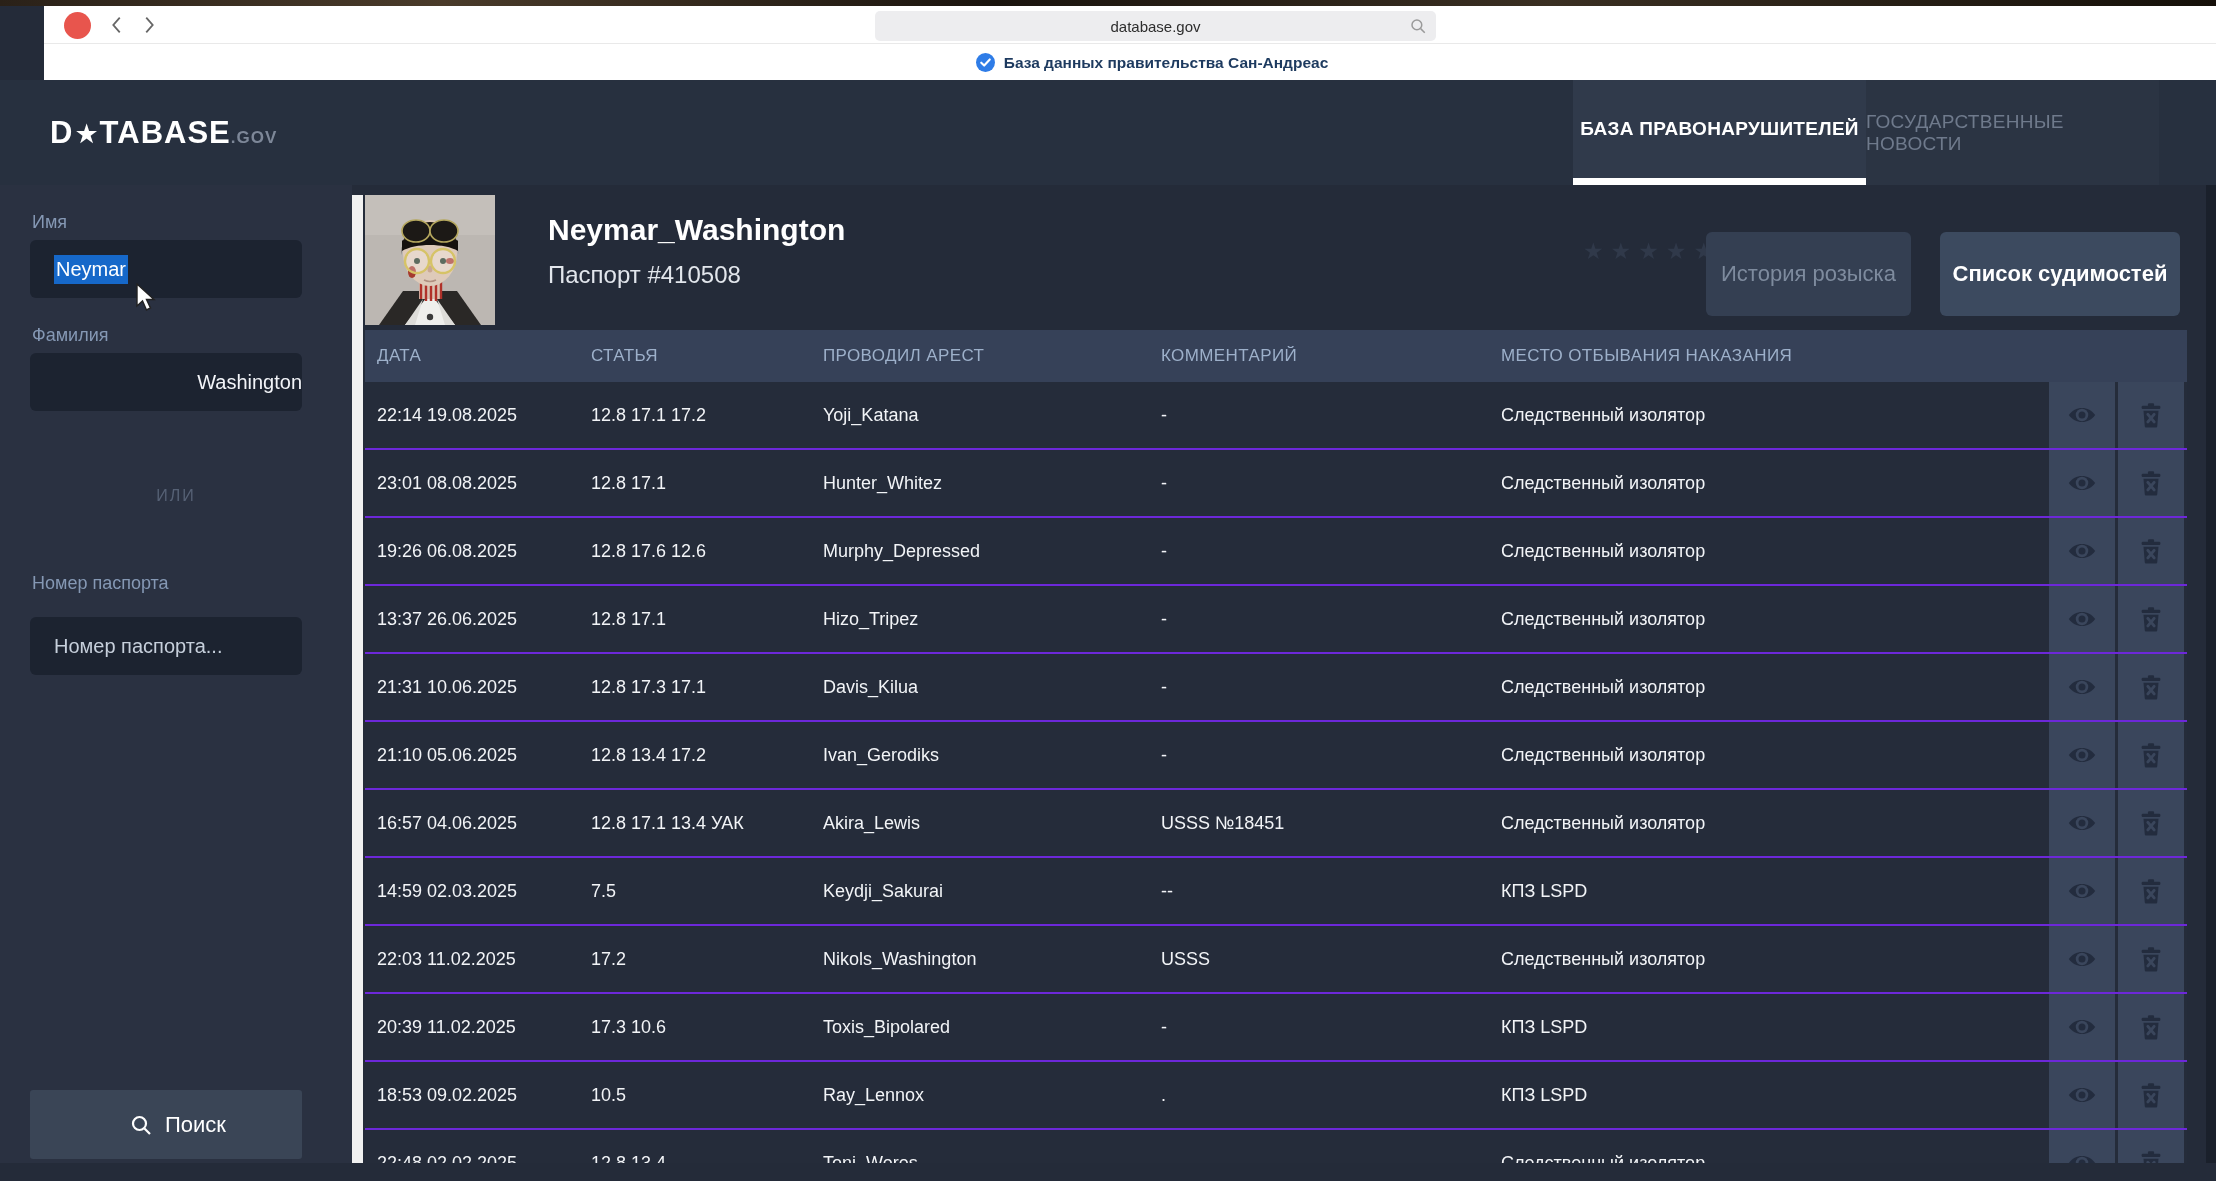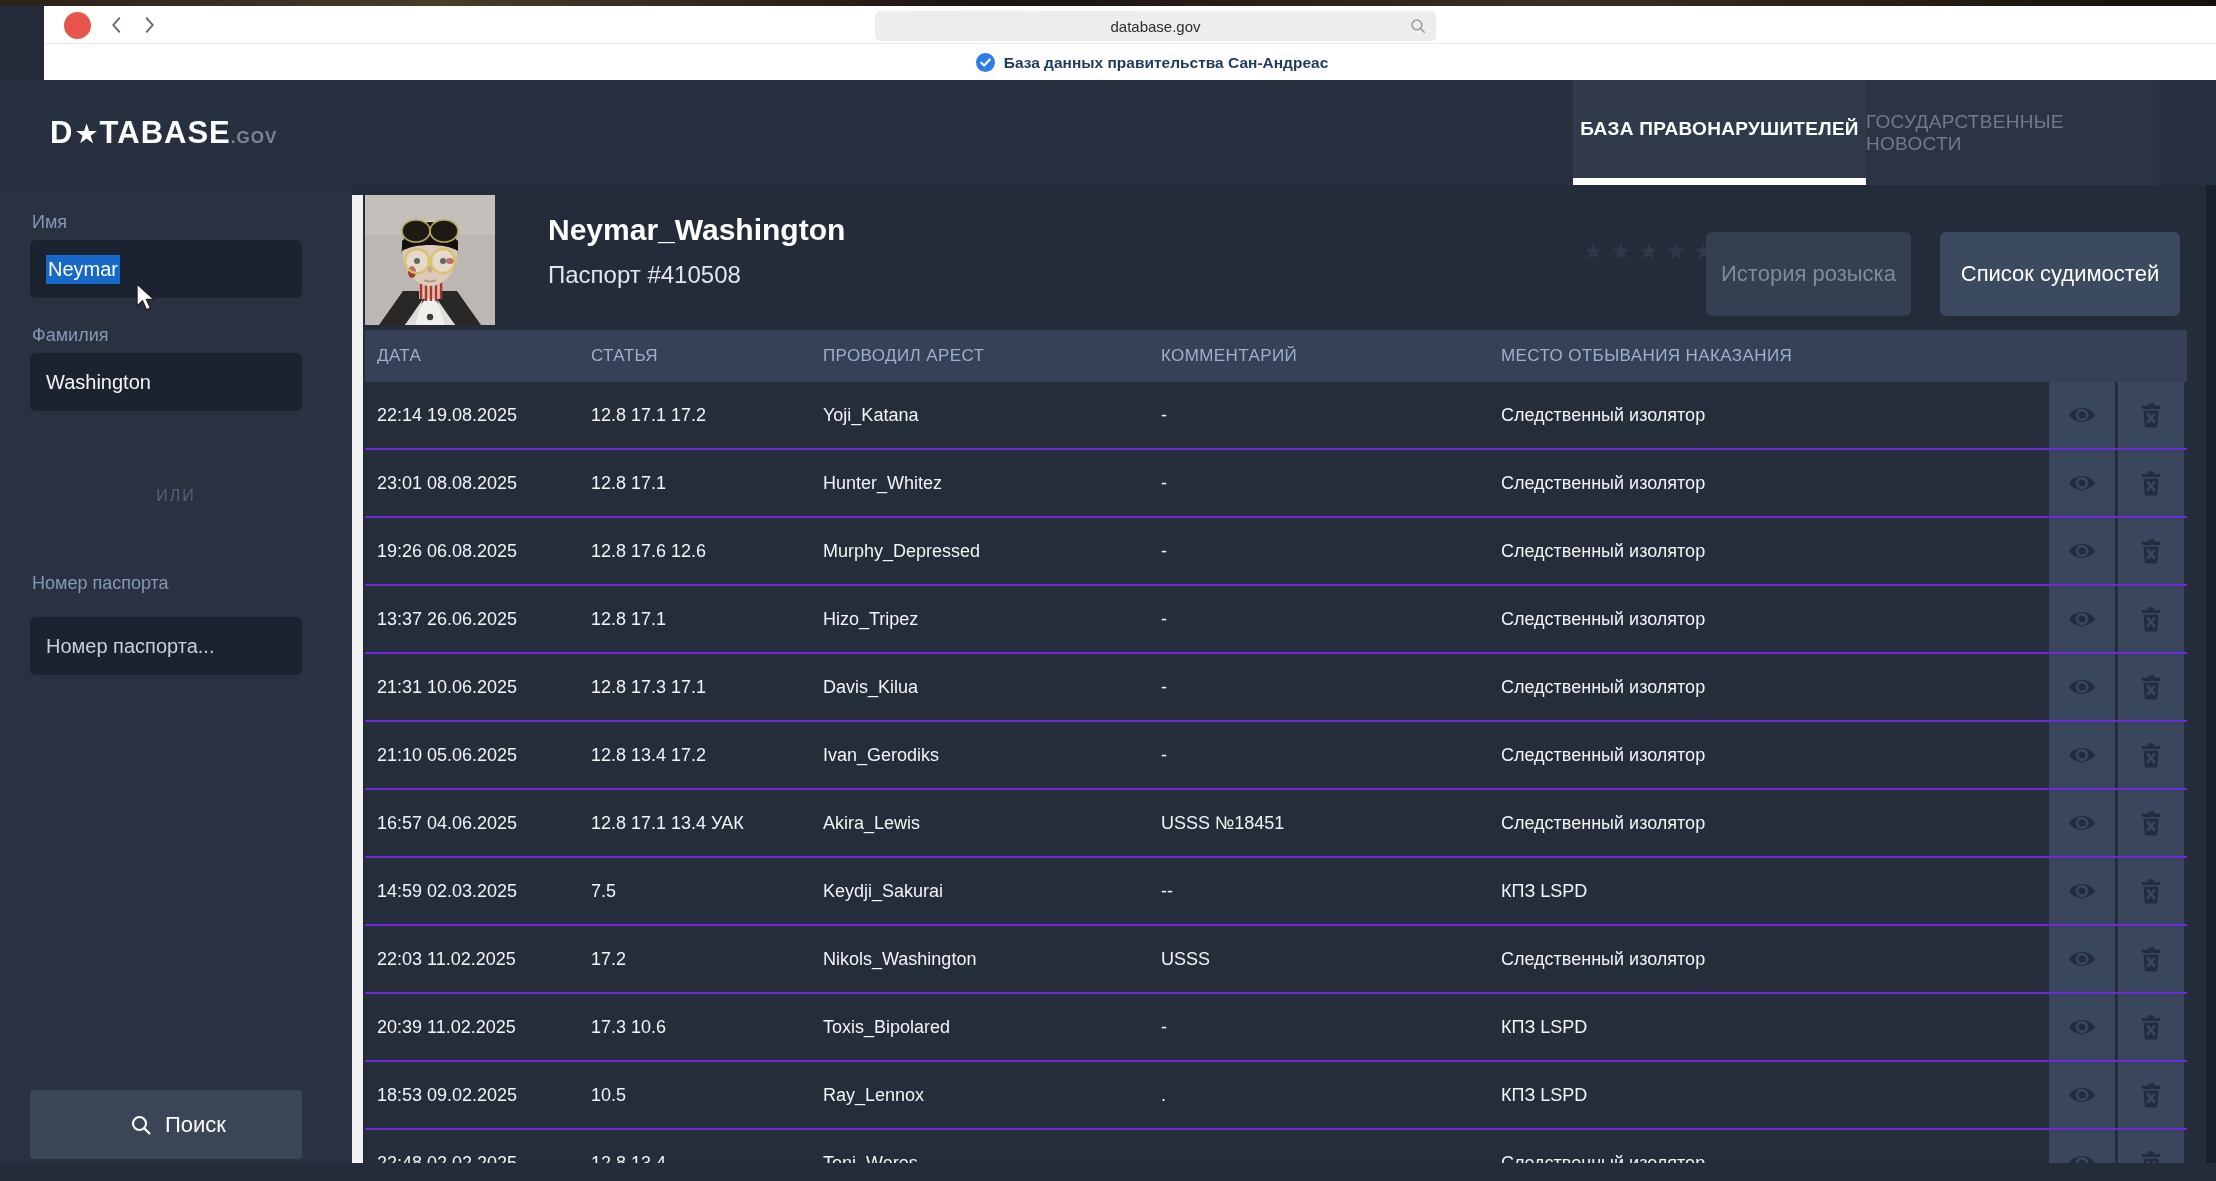--- a/index.html
+++ b/index.html
@@ -36,21 +36,21 @@
   .tab { position:absolute; top:0; height:105px; display:flex; align-items:center; justify-content:center;
     font-size:19px; letter-spacing:0.3px; }
   .tab-active { left:1573px; width:293px; background:#303a4b; color:#fff; font-weight:600;
     border-bottom:7px solid #ffffff; }
   .tab-inactive { left:1866px; width:293px; background:#2b3443; color:#6f7a8c; font-weight:500; }
 
   
   .sidebar { position:absolute; left:0; top:185px; width:352px; height:978px; background:#2a3141; }
   .sb-label { position:absolute; left:32px; font-size:18px; color:#8598b4; }
   .sb-input { position:absolute; left:30px; width:272px; height:58px; background:#1c2330; border-radius:6px;
-    display:flex; align-items:center; padding-left:16px; font-size:20px; color:#f2f4f8; }
+    display:flex; align-items:center; padding-left:24px; font-size:20px; color:#f2f4f8; }
   .sel { background:#1668c9; color:#fff; padding:3px 2px; }
   .or-label { position:absolute; left:0; width:352px; top:302px; text-align:center; font-size:16px;
     color:#566175; letter-spacing:2px; }
   .passport-input { border:none; outline:none; }
   .passport-input::placeholder { color:#c6cfdb; opacity:1; }
   .search-btn { position:absolute; left:30px; top:905px; width:272px; height:69px; background:#3a4556;
     border-radius:3px; display:flex; align-items:center; justify-content:center; gap:12px;
     color:#fff; font-size:22px;padding-left:23px; }
   .search-btn svg { width:24px; height:24px; }
 
@@ -59,21 +59,21 @@
 
   
   .content { position:absolute; left:363px; top:185px; width:1853px; height:978px; background:#242b39; overflow:hidden; }
   .avatar { position:absolute; left:2px; top:10px; width:130px; height:130px; background:#b9b4af; }
   .p-name { position:absolute; left:185px; top:28px; font-size:30px; font-weight:700; color:#fff; }
   .p-passport { position:absolute; left:185px; top:76px; font-size:24px; color:#e2e6ec; }
   .p-stars { position:absolute; left:1220px; top:53px; font-size:23px; color:#30394a; letter-spacing:7px; }
   .btn { position:absolute; top:47px; height:84px; border-radius:6px; display:flex; align-items:center;
     justify-content:center; font-size:22px; }
   .btn-history { left:1343px; width:205px; background:#343f52; color:#7e8b9e; }
-  .btn-convictions { left:1577px; width:240px; background:#3c4a5f; color:#fff; font-weight:400; }
+  .btn-convictions { left:1577px; width:240px; background:#3c4a5f; color:#fff; font-weight:700; }
 
   
   .thead { position:absolute; left:2px; top:145px; width:1822px; height:52px; background:#364158;
     display:flex; align-items:center; color:#9db0ca; font-size:17px; letter-spacing:0.4px; }
   .rows { position:absolute; left:2px; top:197px; width:1822px; height:781px; overflow:hidden; }
   .trow { display:flex; align-items:center; height:68px; background:#252c3a;
     border-bottom:2px solid #6d28d9; color:#f2f4f7; font-size:18px; }
   .c1 { width:226px; padding-left:12px; } .c2 { width:232px; } .c3 { width:338px; }
   .c4 { width:340px; } .c5 { flex:1; }
   .row-actions { display:flex; gap:3px; margin-right:3px; }
@@ -136,21 +136,21 @@
       <span>ГОСУДАРСТВЕННЫЕ НОВОСТИ</span>
     </div>
   </div>
 
   <div class="sidebar">
     <div class="sb-label" style="top:27px;">Имя</div>
     <div class="sb-input" style="top:55px;">
       <span class="sel">Neymar</span>
     </div>
     <div class="sb-label" style="top:140px;">Фамилия</div>
-    <div class="sb-input" style="top:168px;">
+    <div class="sb-input" style="top:168px;justify-content:flex-end;">
       <span>Washington</span>
     </div>
     <div class="or-label">ИЛИ</div>
     <div class="sb-label" style="top:388px;">Номер паспорта</div>
     <input class="sb-input passport-input" style="top: 432px;" type="text" placeholder="Номер паспорта...">
     <div class="search-btn">
       <svg viewBox="0 0 24 24" fill="none" stroke="#fff" stroke-width="2.2">
           <circle cx="10.5" cy="10.5" r="6.5"></circle>
           <path d="M15.5 15.5 L21 21"></path>
         </svg>

